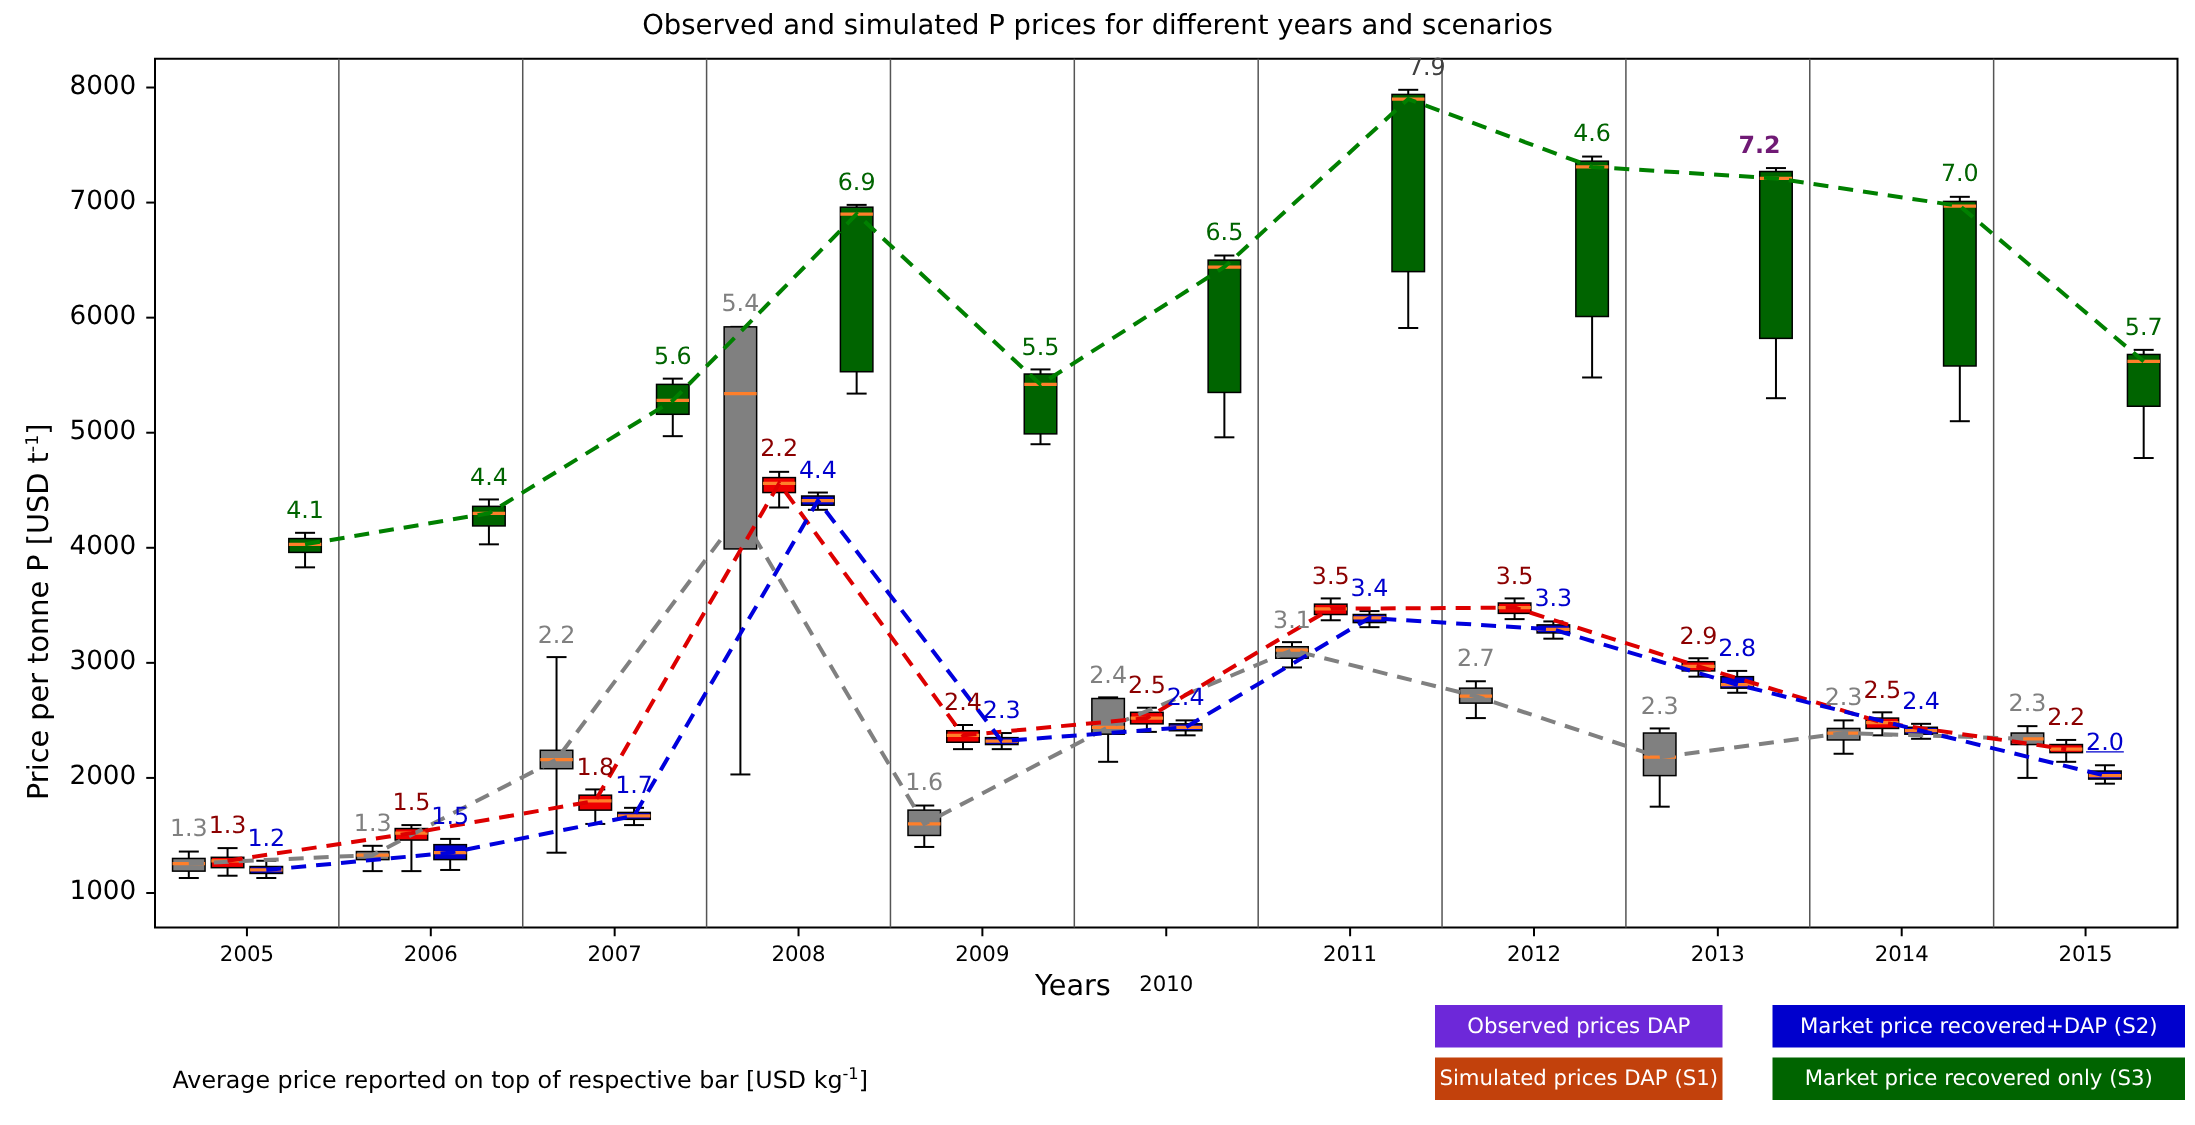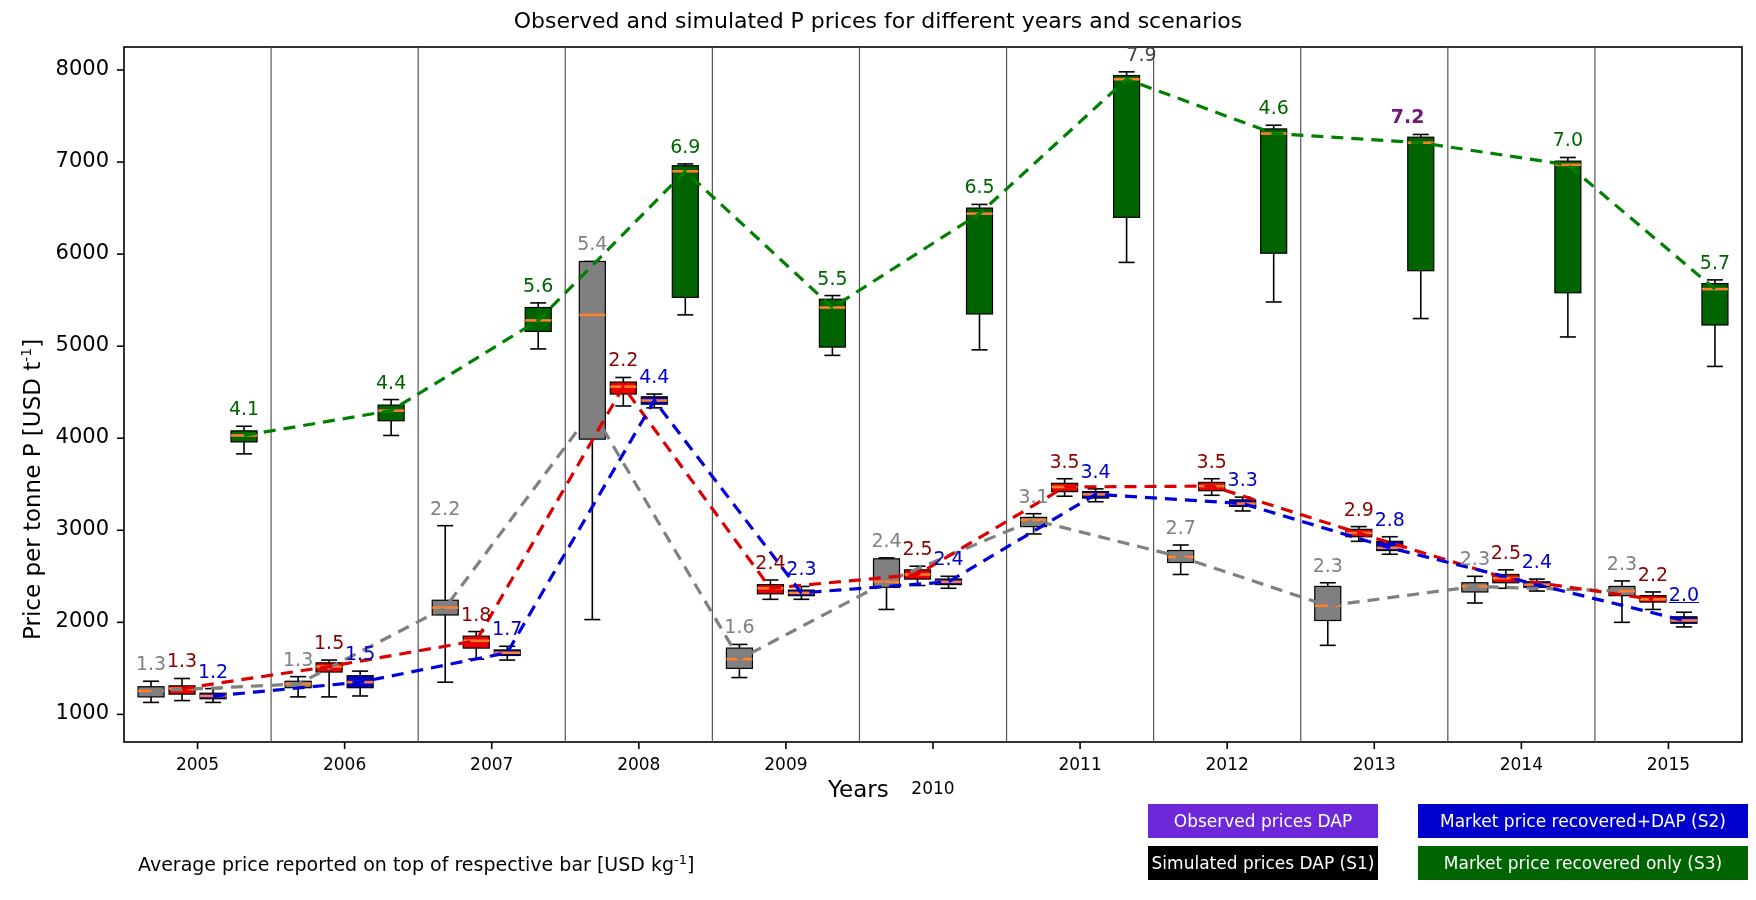--- a/index.html
+++ b/index.html
@@ -488,20 +488,20 @@
       <div class="dl" style="position: absolute; color: rgb(0, 100, 0); text-align: center; width: 60px; left: 1537.86px; top: 128.464px;">7.0</div>
       <div class="dl" style="position: absolute; color: rgb(0, 100, 0); text-align: center; width: 60px; left: 1684.95px; top: 250.894px;">5.7</div>
     </div>
   <div id="legend-layer">
       <div class="legend-item" style="left: 1148px; top: 804px; width: 230px; height: 34px; background: #6d28d9;">
         <span>Observed prices DAP</span>
       </div>
       <div class="legend-item" style="left: 1418px; top: 804px; width: 330px; height: 34px; background: rgb(0, 0, 205);">
         <span>Market price recovered+DAP (S2)</span>
       </div>
-      <div class="legend-item" style="left: 1148px; top: 846px; width: 230px; height: 34px; background: #000000;">
+      <div class="legend-item" style="left: 1148px; top: 846px; width: 230px; height: 34px; background: #c2410c;">
         <span>Simulated prices DAP (S1)</span>
       </div>
       <div class="legend-item" style="left: 1418px; top: 846px; width: 330px; height: 34px; background: rgb(0, 100, 0);">
         <span>Market price recovered only (S3)</span>
       </div>
     </div>
 </div>
 
 </body></html>

